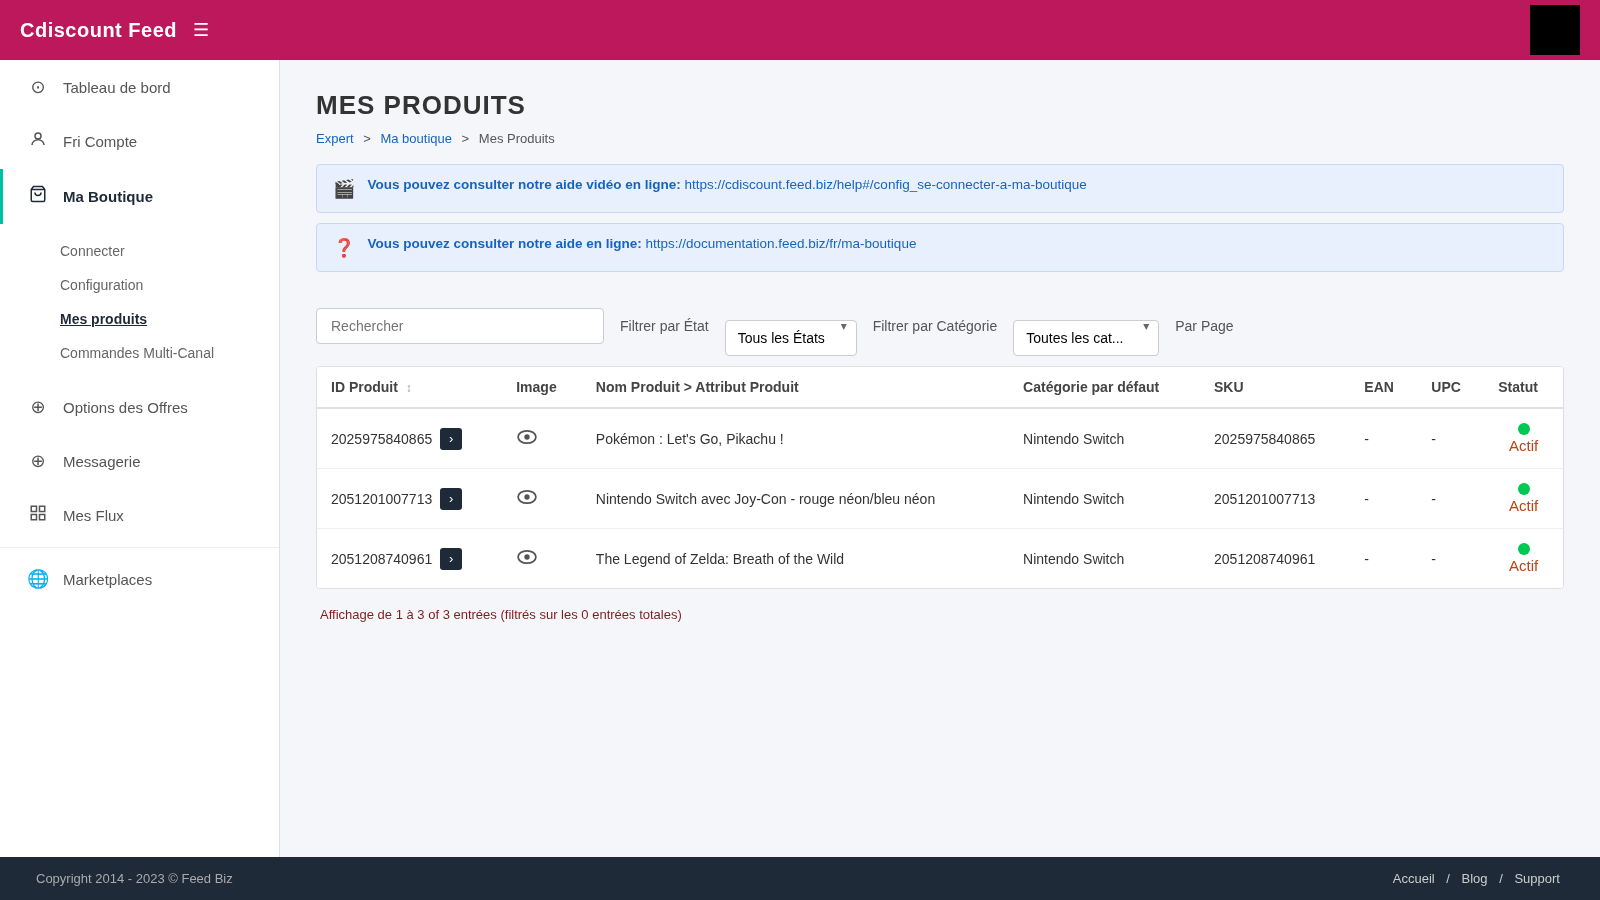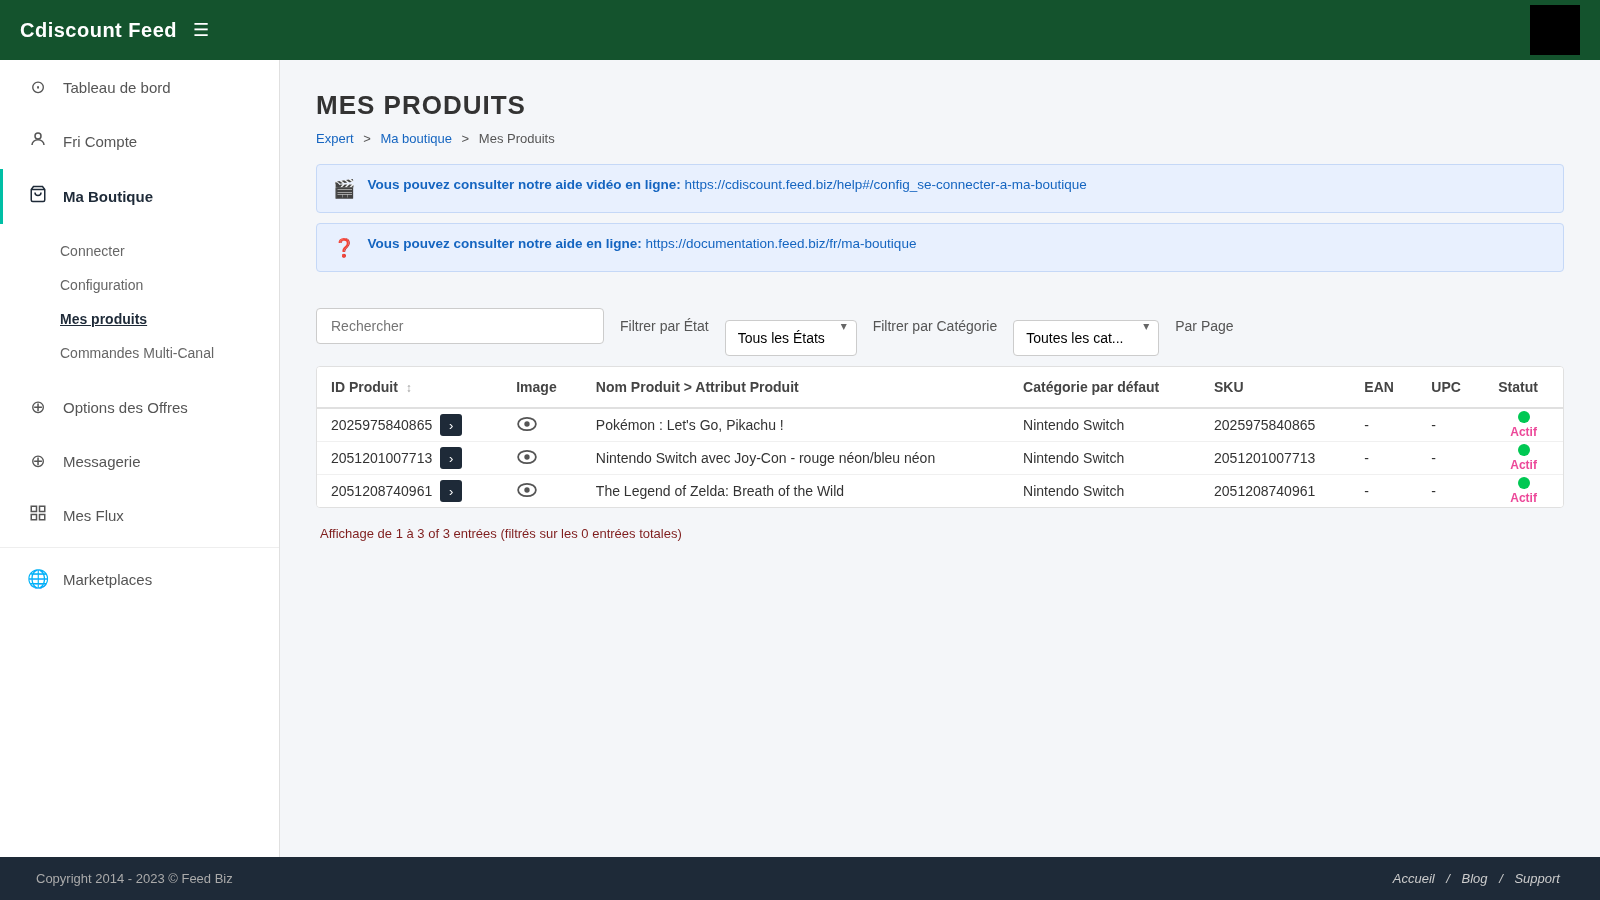--- a/index.html
+++ b/index.html
@@ -1,20 +1,20 @@
 <!DOCTYPE html>
 <html><head>
   <meta charset="utf-8">
   <style>
     * { box-sizing: border-box; margin: 0; padding: 0; }
     body { font-family: 'Segoe UI', Arial, sans-serif; background: #f4f6f9; color: #333; display: flex; flex-direction: column; min-height: 900px; }
 
     
     .topnav {
-      background: #14532d;
+      background: #be185d;
       height: 60px;
       display: flex;
       align-items: center;
       padding: 0 20px;
       position: fixed;
       width: 100%;
       top: 0;
       z-index: 100;
     }
     .topnav-brand {
@@ -212,21 +212,21 @@
       font-weight: 600;
       color: #444;
       white-space: nowrap;
     }
     tbody tr {
       border-bottom: 1px solid #f0f0f0;
       background: #fff;
     }
     tbody tr:last-child { border-bottom: none; }
     tbody td {
-      padding: 2px 14px;
+      padding: 14px 14px;
       color: #333;
       vertical-align: middle;
     }
     .sort-icon { color: #999; margin-left: 4px; font-size: 12px; }
 
     
     .product-id-cell {
       display: flex;
       align-items: center;
       gap: 8px;
@@ -259,23 +259,23 @@
       align-items: center;
       gap: 2px;
     }
     .status-dot {
       width: 12px;
       height: 12px;
       border-radius: 50%;
       background: #00c853;
     }
     .status-text {
-      color: #ec4899;
-      font-size: 12px;
-      font-weight: 700;
+      color: #c2410c;
+      font-size: 15px;
+      font-weight: 400;
     }
 
     
     .entries-info {
       font-size: 13px;
       color: #7f1d1d;
       margin-top: 18px;
       padding: 0 4px;
     }
 
@@ -288,21 +288,21 @@
       display: flex;
       justify-content: space-between;
       align-items: center;
       margin-top: auto;
       position: fixed;
       bottom: 0;
       left: 0;
       right: 0;
     }
     .footer-links { color: #ccc; }
-    .footer-links span { margin: 0 4px; font-style: italic; }
+    .footer-links span { margin: 0 4px; }
 
     
     .sidebar-divider {
       height: 1px;
       background: #eee;
       margin: 4px 0;
     }
   </style>
 </head>
 <body>

